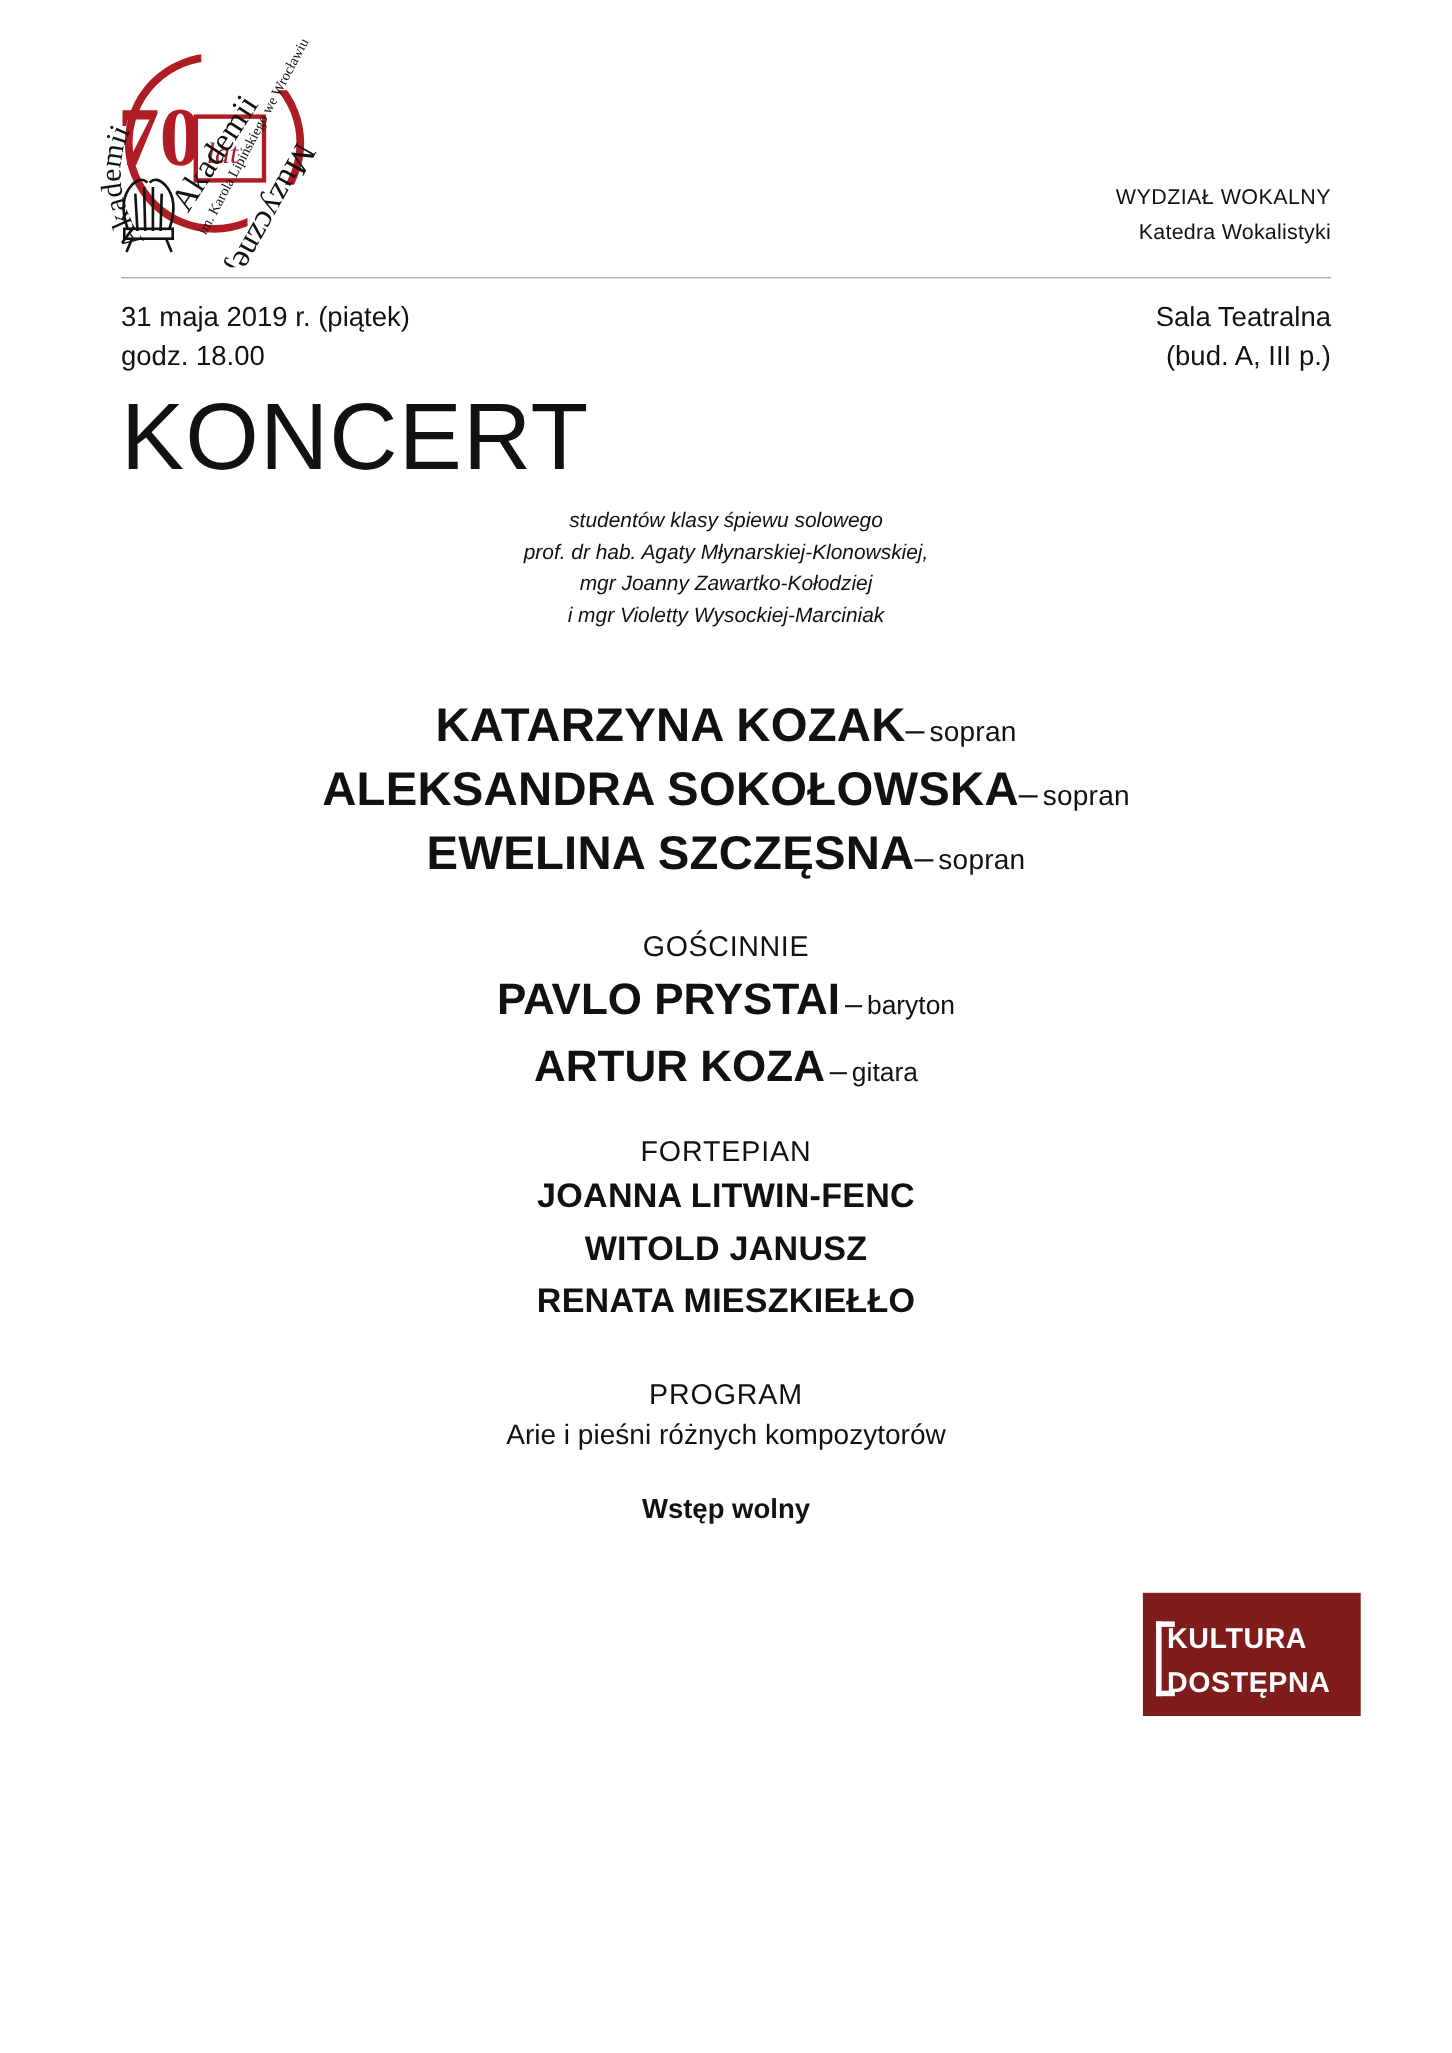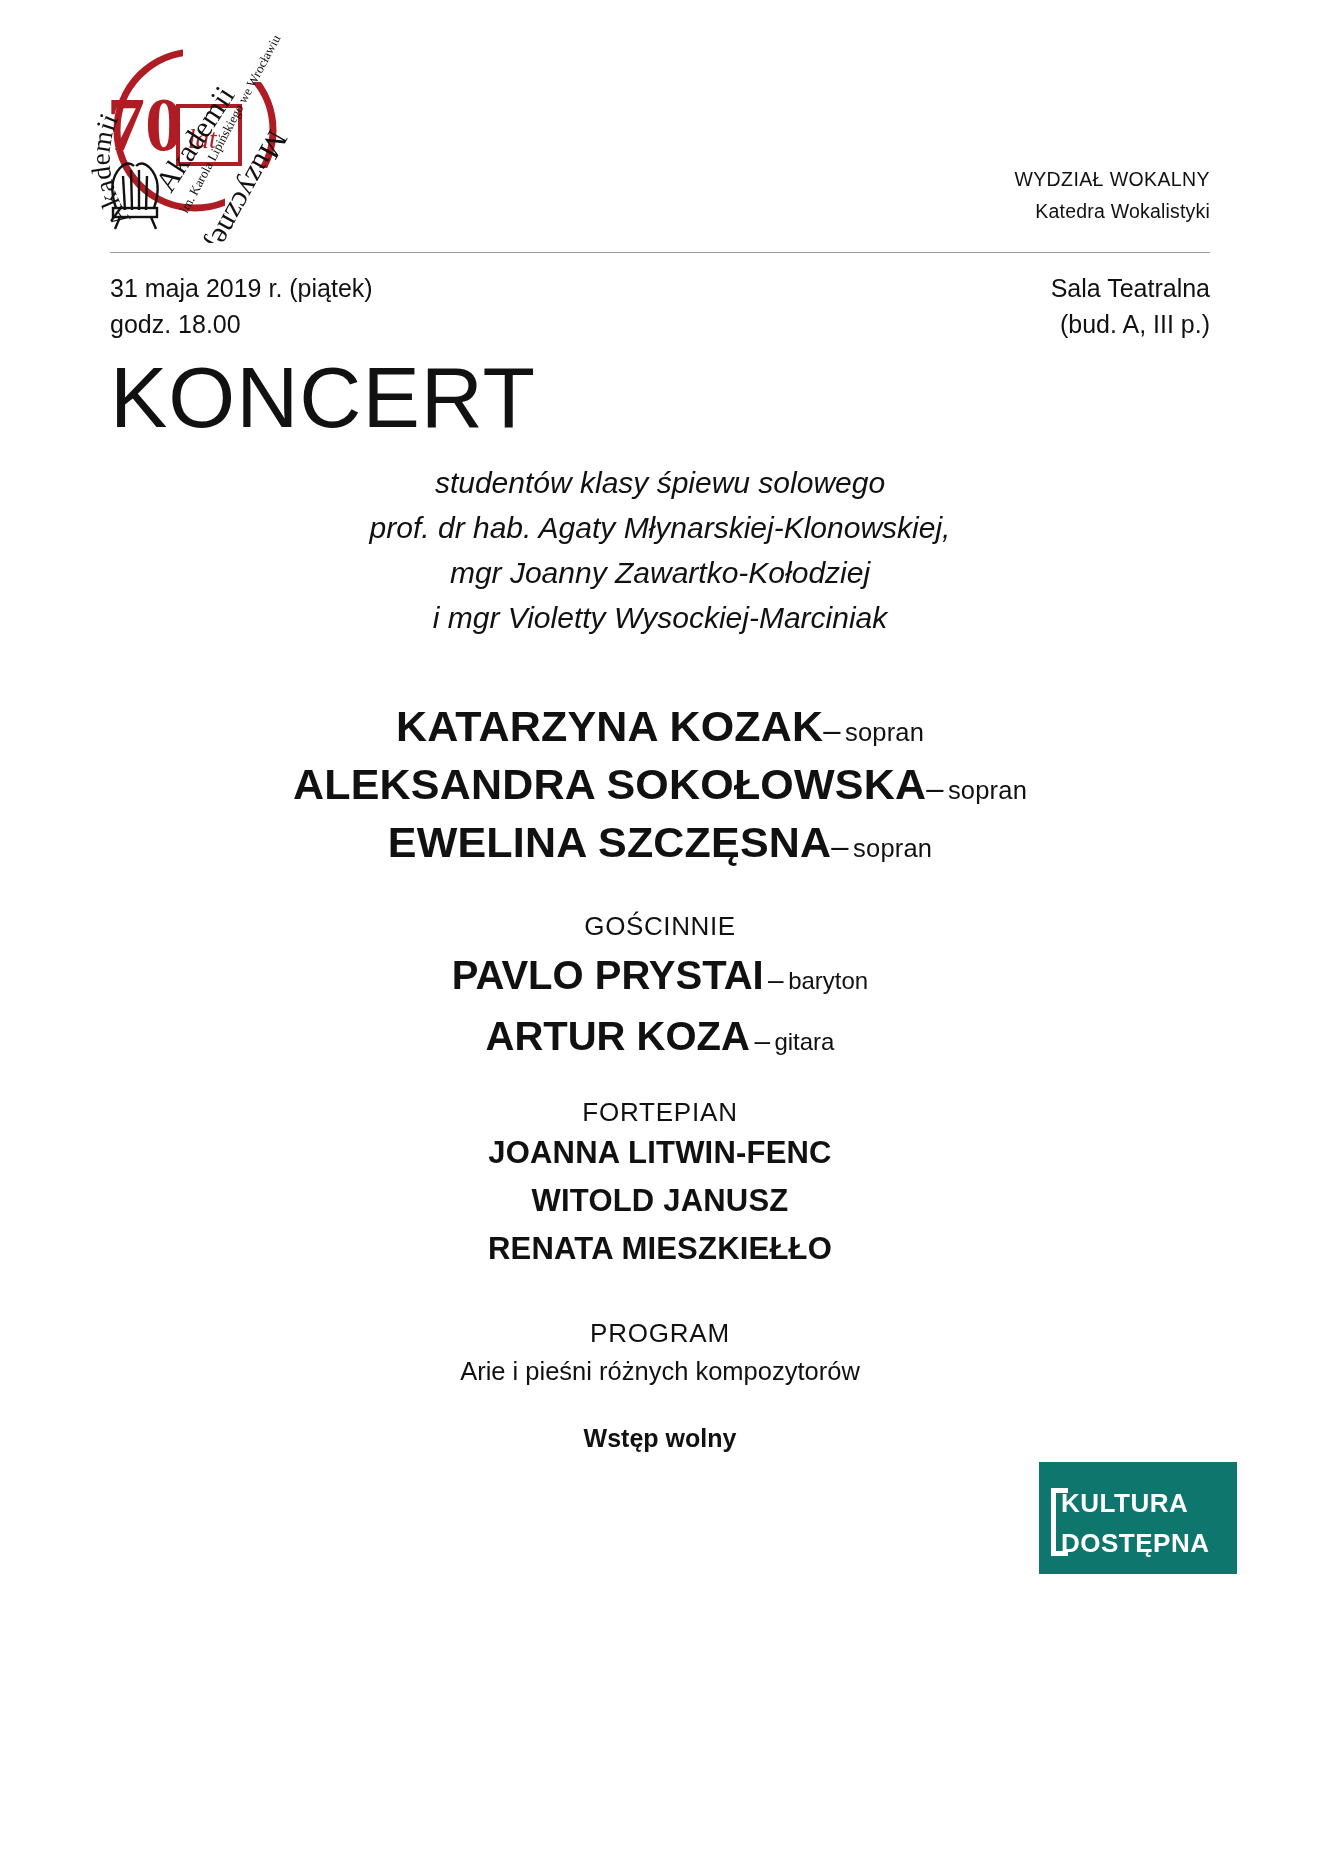--- a/index.html
+++ b/index.html
@@ -92,21 +92,21 @@
     font-size: 86px;
     letter-spacing: 1px;
     margin-top: -6px;
     line-height: 1.05;
     font-weight: 400;
   }
 
   .subtitle {
     text-align: center;
     font-style: italic;
-    font-size: 30px;
+    font-size: 19px;
     line-height: 1.5;
     margin-top: 18px;
   }
   .subtitle div { white-space: nowrap; }
 
   
   .performers {
     margin-top: 58px;
     text-align: center;
   }
@@ -184,24 +184,24 @@
     text-align: center;
     font-weight: bold;
     font-size: 25px;
     margin-top: 38px;
   }
 
   
   .badge {
     position: absolute;
     right: 83px;
-    bottom: 126px;
+    bottom: 140px;
     width: 198px;
     height: 112px;
-    background: #0f766e;
+    background: #7f1d1d;
     color: #ffffff;
     box-sizing: border-box;
   }
   .badge-inner {
     position: absolute;
     left: 22px;
     top: 28px;
     line-height: 1.02;
   }
   .badge .b1 {

